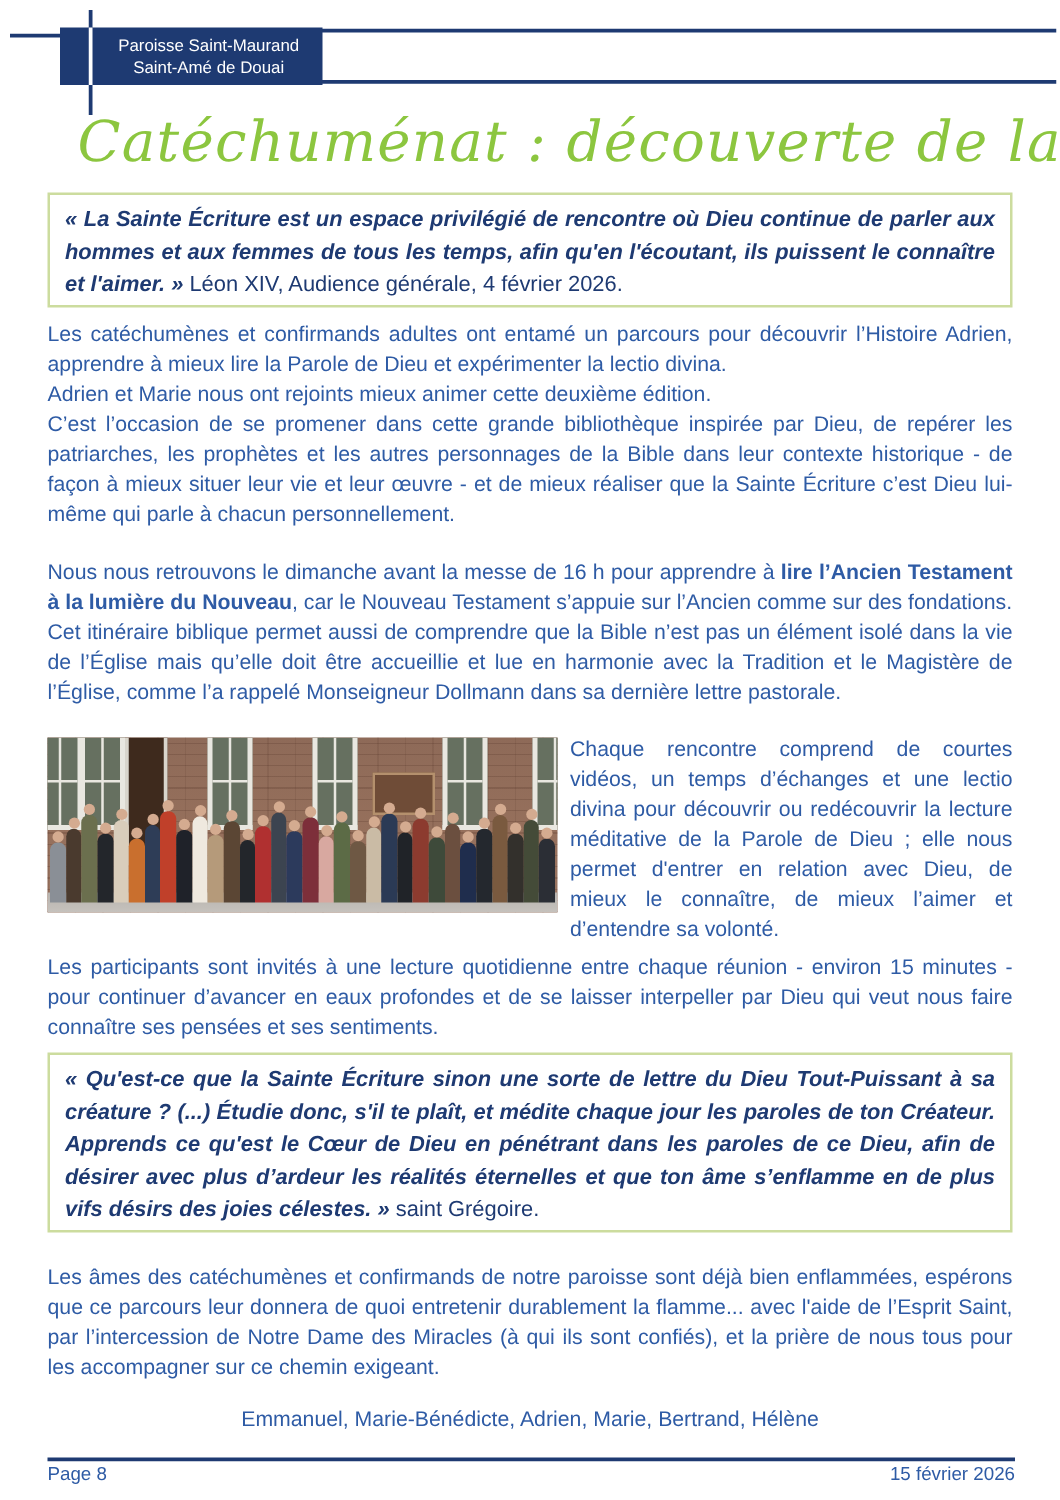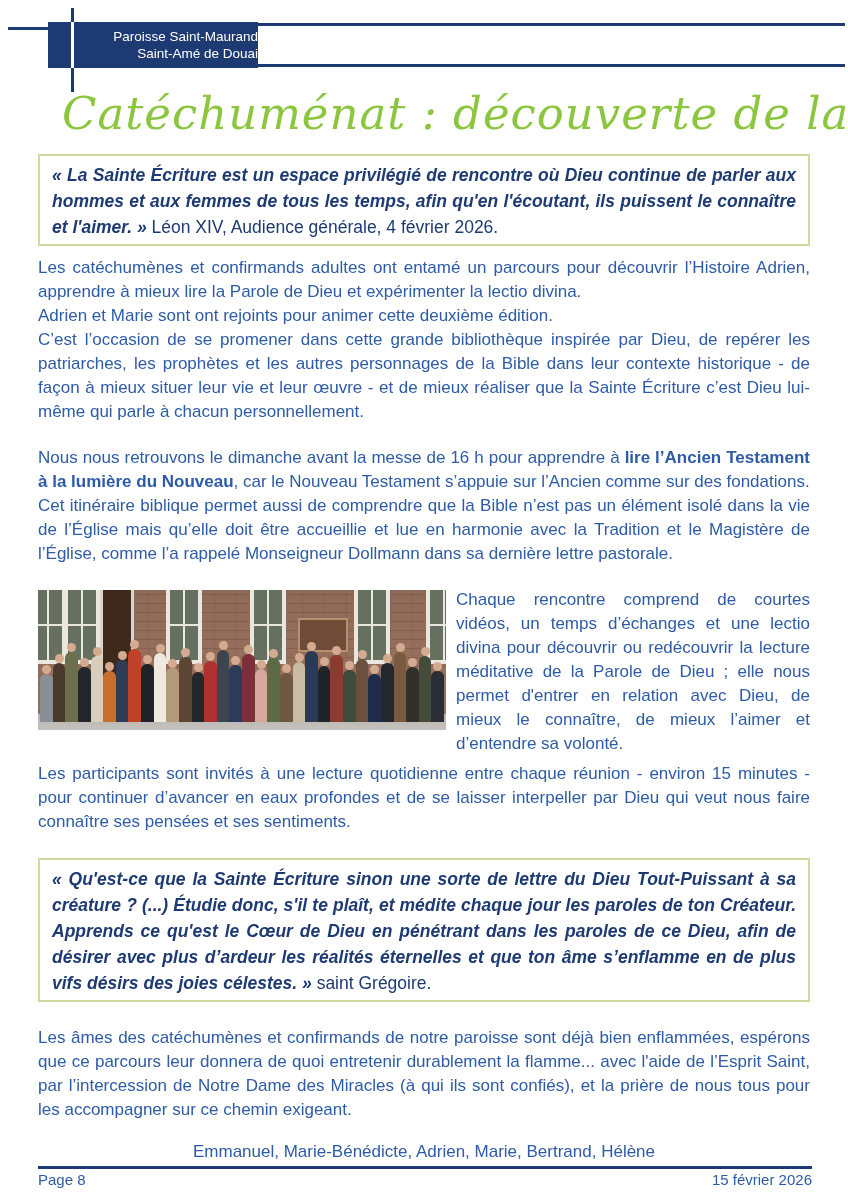--- a/index.html
+++ b/index.html
@@ -8,21 +8,21 @@
   .page { position:absolute; inset:0; background:#fff; }
 
   
   .hdr-stub { position:absolute; left:8px; top:27px; width:42px; height:3px; background:var(--navy); }
   .hdr-vline-top { position:absolute; left:71px; top:8px; width:3px; height:16px; background:var(--navy); }
   .hdr-vline-bot { position:absolute; left:71px; top:67px; width:3px; height:25px; background:var(--navy); }
   .hdr-rail-top { position:absolute; left:256px; top:23px; width:589px; height:3px; background:var(--navy); }
   .hdr-rail-bot { position:absolute; left:256px; top:64px; width:589px; height:3px; background:var(--navy); }
   .parish-box { position:absolute; left:48px; top:22px; width:210px; height:46px; background:var(--navy);
     color:#fff; font-size:13.5px; line-height:17px; display:flex; flex-direction:column; justify-content:center;
-    text-align:center; padding-left:28px;align-items:flex-end; }
+    text-align:center; padding-left:28px; }
   .parish-box .inner-vline { position:absolute; left:23px; top:0; width:3px; height:100%; background:#fff; }
   .info-box { position:absolute; left:334px; top:26px; width:472px; height:38px; background:#fff;
     border:3px solid var(--navy); display:flex; align-items:center; justify-content:center;
     color:var(--navy); font-size:20px; font-weight:bold; letter-spacing:.2px; }
 
   
   .content { position:absolute; left:38px; top:86px; width:772px; color:var(--blue); font-size:17px; line-height:24px; }
   .title { font-family:"DejaVu Serif", serif; font-style:italic; color:var(--green);
     font-size:45px; line-height:52px; margin:2px 0 14px 24px; letter-spacing:1px; white-space:nowrap; }
 
@@ -87,21 +87,21 @@
 
     <div class="title">Catéchuménat : découverte de la Bible</div>
 
     <div class="quote-box">
       <span class="q">« La Sainte Écriture est un espace privilégié de rencontre où Dieu continue de parler aux hommes et aux femmes de tous les temps, afin qu'en l'écoutant, ils puissent le connaître et l'aimer. »</span>
       <span class="attr">Léon XIV, Audience générale, 4 février 2026.</span>
     </div>
 
     <div class="para">
       <p>Les catéchumènes et confirmands adultes ont entamé un parcours pour découvrir l’Histoire Adrien, apprendre à mieux lire la Parole de Dieu et expérimenter la lectio divina.</p>
-      <p>Adrien et Marie sont ont rejoints pour animer cette deuxième édition.</p>
+      <p>Adrien et Marie nous ont rejoints mieux animer cette deuxième édition.</p>
       <p>C’est l’occasion de se promener dans cette grande bibliothèque inspirée par Dieu, de repérer les patriarches, les prophètes et les autres personnages de la Bible dans leur contexte historique - de façon à mieux situer leur vie et leur œuvre - et de mieux réaliser que la Sainte Écriture c’est Dieu lui-même qui parle à chacun personnellement.</p>
     </div>
 
     <div class="para mt">
       <p><span>Nous nous retrouvons le dimanche avant la messe de 16 h pour apprendre à </span><span class="b">lire l’Ancien Testament à la lumière du Nouveau</span><span>, car le Nouveau Testament s’appuie sur l’Ancien comme sur des fondations.</span></p>
       <p>Cet itinéraire biblique permet aussi de comprendre que la Bible n’est pas un élément isolé dans la vie de l’Église mais qu’elle doit être accueillie et lue en harmonie avec la Tradition et le Magistère de l’Église, comme l’a rappelé Monseigneur Dollmann dans sa dernière lettre pastorale.</p>
     </div>
 
     <div class="photo-section">
       <div class="photo">
@@ -146,21 +146,21 @@
             <div class="person" style="background: rgb(122, 90, 63); height: 70px;"></div>
             <div class="person" style="background: rgb(51, 48, 44); height: 55px;"></div>
             <div class="person" style="background: rgb(68, 75, 56); height: 66px;"></div>
             <div class="person" style="background: rgb(43, 46, 53); height: 51px;"></div>
           </div>
       </div>
       <div class="side-text">Chaque rencontre comprend de courtes vidéos, un temps d’échanges et une lectio divina pour découvrir ou redécouvrir la lecture méditative de la Parole de Dieu ; elle nous permet d'entrer en relation avec Dieu, de mieux le connaître, de mieux l’aimer et d’entendre sa volonté.</div>
       <p class="p3" style="text-align:justify">Les participants sont invités à une lecture quotidienne entre chaque réunion - environ 15 minutes - pour continuer d’avancer en eaux profondes et de se laisser interpeller par Dieu qui veut nous faire connaître ses pensées et ses sentiments.</p>
     </div>
 
-    <div class="quote-box" style="margin-top:24px">
+    <div class="quote-box" style="margin-top:8px">
       <span class="q">« Qu'est-ce que la Sainte Écriture sinon une sorte de lettre du Dieu Tout-Puissant à sa créature ? (...) Étudie donc, s'il te plaît, et médite chaque jour les paroles de ton Créateur. Apprends ce qu'est le Cœur de Dieu en pénétrant dans les paroles de ce Dieu, afin de désirer avec plus d’ardeur les réalités éternelles et que ton âme s’enflamme en de plus vifs désirs des joies célestes. »</span>
       <span class="attr">saint Grégoire.</span>
     </div>
 
     <div class="closing">Les âmes des catéchumènes et confirmands de notre paroisse sont déjà bien enflammées, espérons que ce parcours leur donnera de quoi entretenir durablement la flamme... avec l'aide de l’Esprit Saint, par l’intercession de Notre Dame des Miracles (à qui ils sont confiés), et la prière de nous tous pour les accompagner sur ce chemin exigeant.</div>
 
     <div class="signature">Emmanuel, Marie-Bénédicte, Adrien, Marie, Bertrand, Hélène</div>
   </div>
 
   <div class="footer-line"></div>

